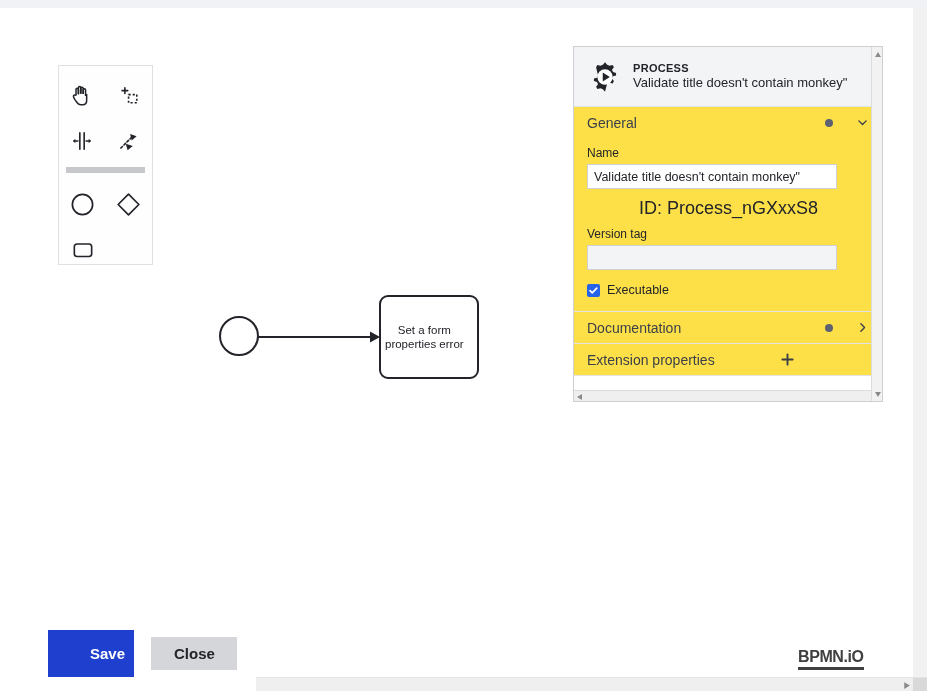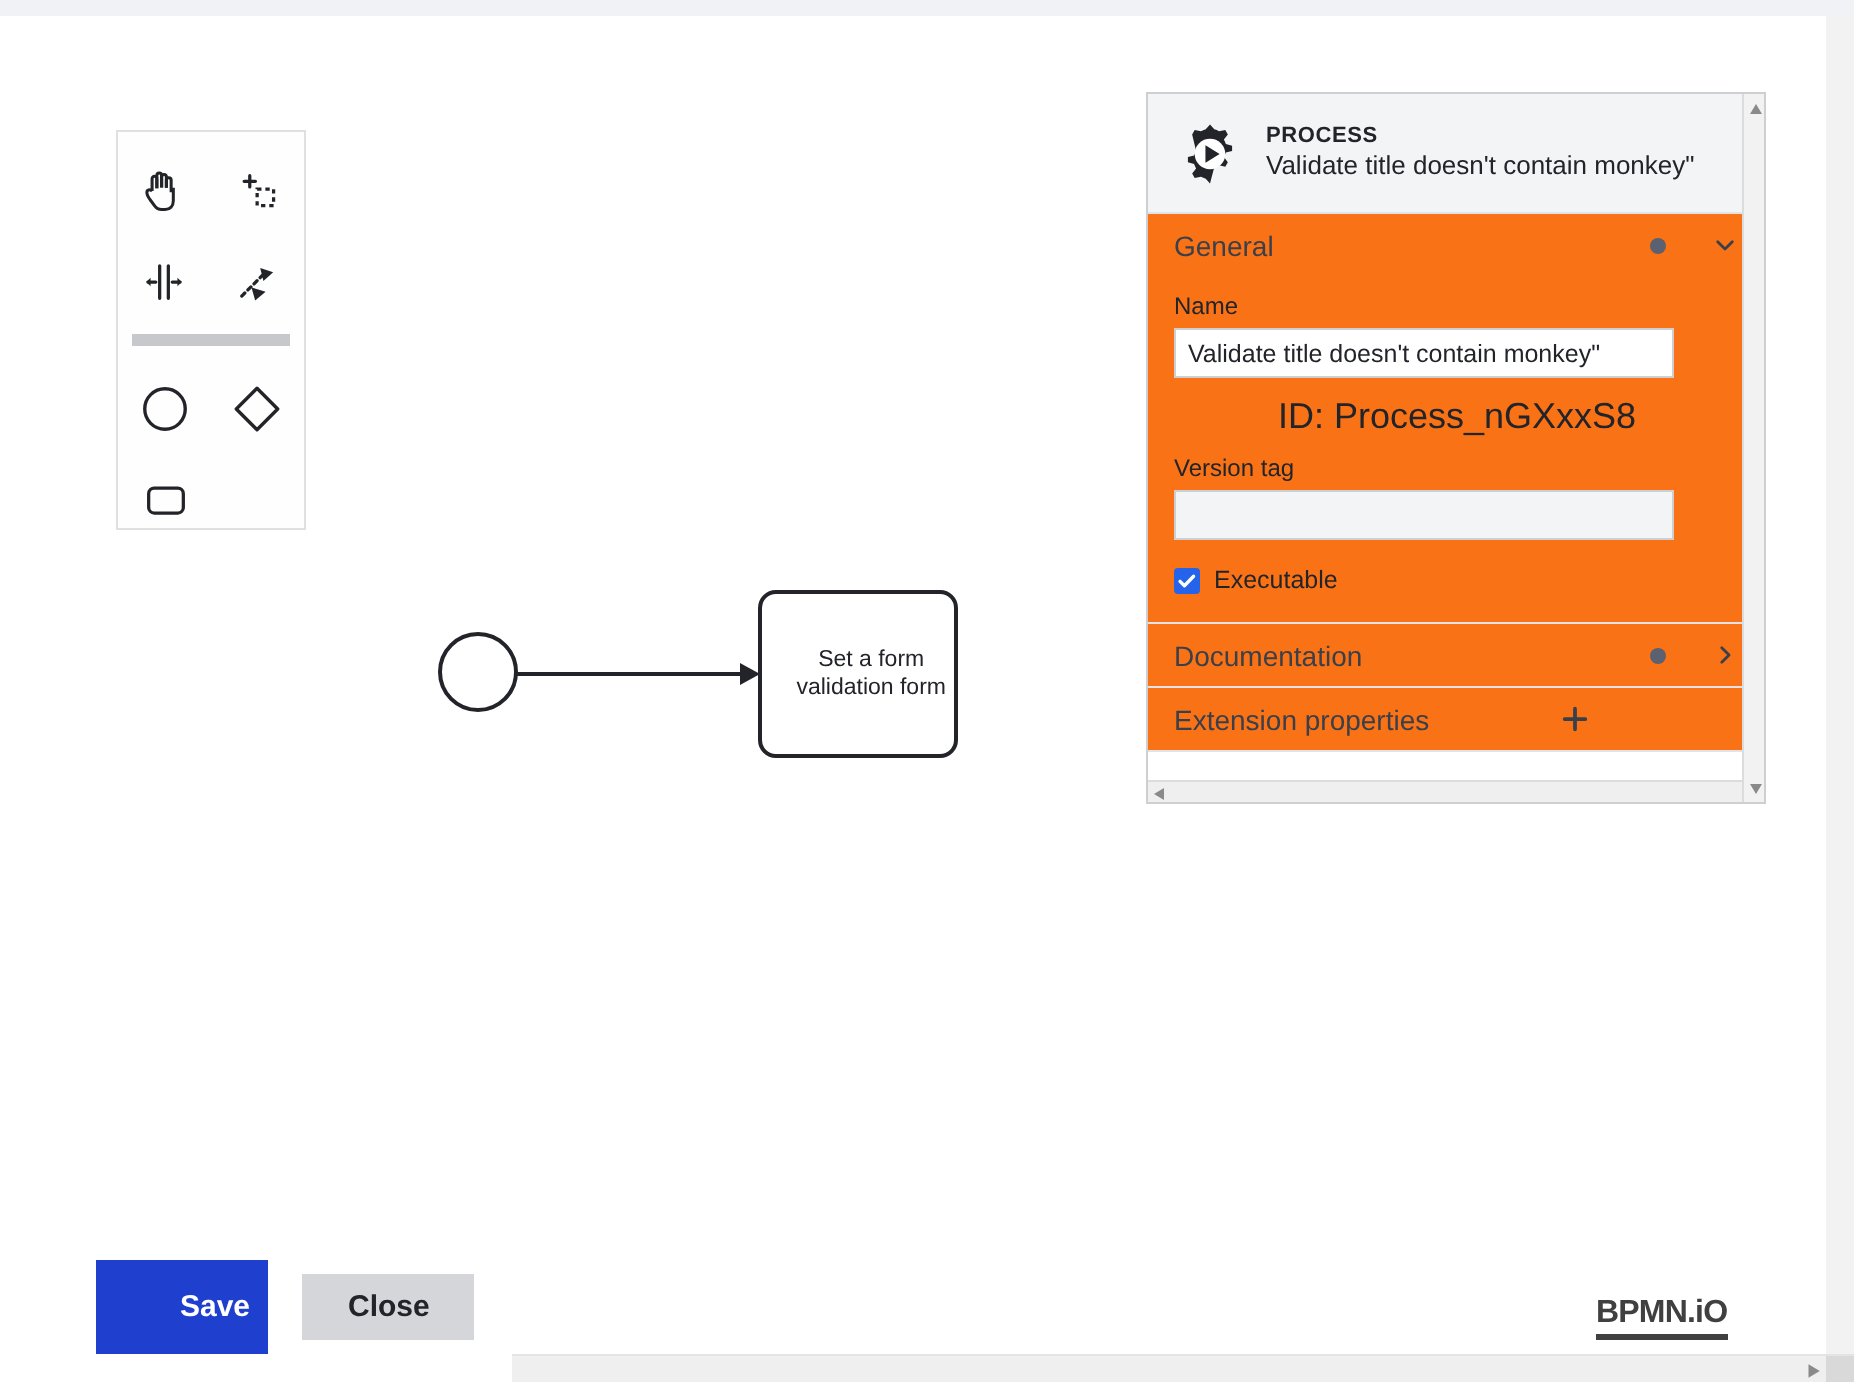--- a/index.html
+++ b/index.html
@@ -69,21 +69,21 @@
     font-size: 11.5px;
     line-height: 13.5px;
     color: #22242a;
   }
   .task {
     position: absolute; left: 379px; top: 287px;
     width: 100px; height: 84px;
     border: 2px solid #22242a;
     border-radius: 9px;
     background: #ffffff;
-    display: flex; align-items: center; justify-content: flex-end;
+    display: flex; align-items: center; justify-content: flex-start;
     text-align: center;
     font-size: 11.5px;
     line-height: 14px;
     color: #22242a;
     padding: 0 4px;
   }
   .flow {
     position: absolute; left: 258px; top: 318px;
     width: 124px; height: 22px;
     overflow: visible;
@@ -165,21 +165,21 @@
   }
 
   .props-body {
     position: relative;
     width: 309px;
     height: 295px;
     overflow: hidden;
   }
   .group {
     border-bottom: 1px solid #e2e3e6;
-    background: #f97316;
+    background: #fde047;
   }
   .group-head {
     display: flex; align-items: center;
     height: 31px;
     padding: 0 14px 0 13px;
     cursor: pointer;
   }
   .group-title {
     flex: 1;
     font-size: 14px;
@@ -372,21 +372,21 @@
     <div class="start-event"></div>
 
     <svg class="flow" viewBox="0 0 124 22">
       <path d="M0 11 H112" stroke="#22242a" stroke-width="2" fill="none"></path>
       <path d="M112 5.5 L122 11 L112 16.5 z" fill="#22242a"></path>
     </svg>
 
     <div class="task">
       <div>
         <div>Set a form</div>
-        <div>validation form</div>
+        <div>properties error</div>
       </div>
     </div>
 
     <div class="btn-row">
       <button class="btn btn-save">Save</button>
       <button class="btn btn-close">Close</button>
     </div>
 
     <div class="logo">BPMN.iO</div>
 

